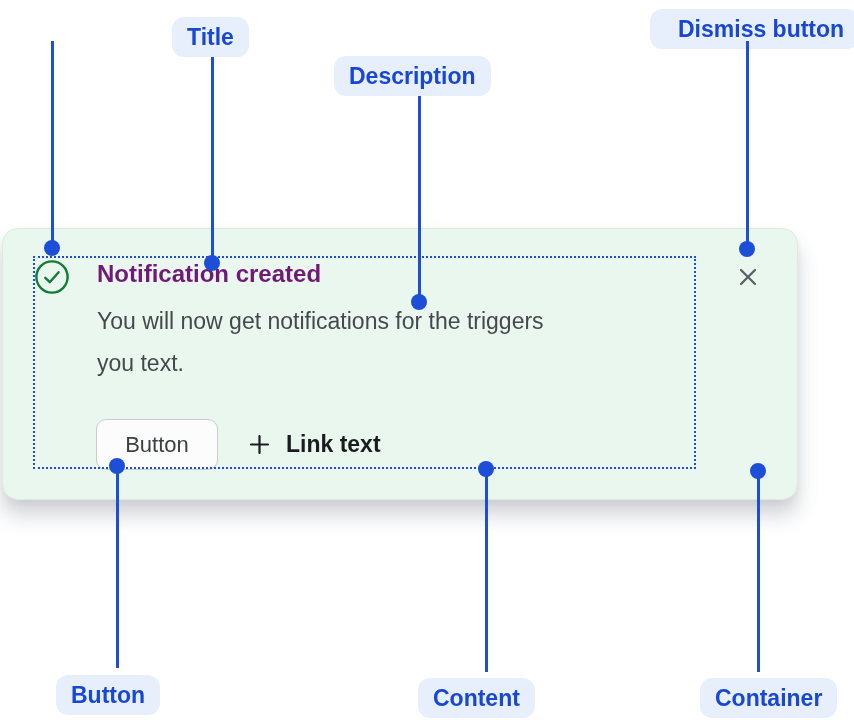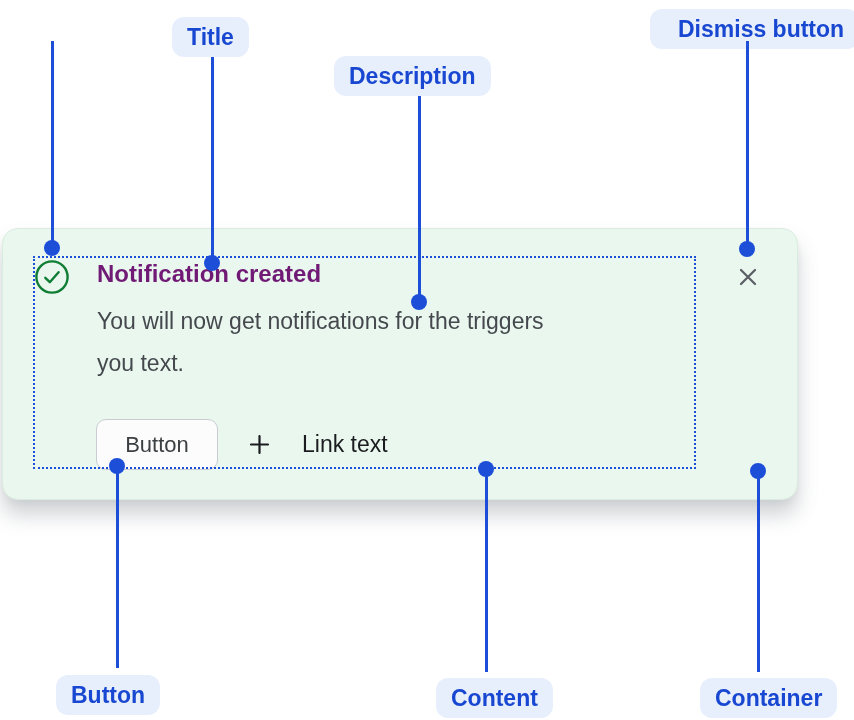--- a/index.html
+++ b/index.html
@@ -42,22 +42,22 @@
     font-size:23px; line-height:42px; color:#45494e;
   }
   .action-button {
     position:absolute; left:96px; top:419px; width:122px; height:51px; z-index:2;
     box-sizing:border-box; background:#fbfcfb; border:1.5px solid #c9cdd1; border-radius:10px;
     font-family:Liberation Sans, sans-serif; font-size:22px; color:#3c4043;
     display:flex; align-items:center; justify-content:center; cursor:pointer;
   }
   .action-link {
     position:absolute; left:248px; top:419px; height:51px; z-index:2;
-    display:flex; align-items:center; gap:31px;
-    font-size:23px; font-weight:400; color:#1a1c1f; cursor:pointer;
+    display:flex; align-items:center; gap:15px;
+    font-size:23px; font-weight:700; color:#1a1c1f; cursor:pointer;
   }
   .dismiss-btn {
     position:absolute; left:733px; top:262px; width:30px; height:30px; z-index:2;
     background:transparent; border:none; padding:0; margin:0;
     display:flex; align-items:center; justify-content:center; cursor:pointer;
   }
 </style>
 </head>
 <body>
 
@@ -114,16 +114,16 @@
   <div class="dot" style="left:411px; top:294px;"></div>
   <div class="dot" style="left:739px; top:241px;"></div>
   <div class="dot" style="left:109px; top:458px;"></div>
   <div class="dot" style="left:478px; top:461px;"></div>
   <div class="dot" style="left:750px; top:463px;"></div>
 
   <div class="pill" style="left:172px; top:17px;text-align:right;">Title</div>
   <div class="pill" style="left:334px; top:56px;">Description</div>
   <div class="pill" style="left:650px; top:9px;padding-left:28px;">Dismiss button</div>
   <div class="pill" style="left:56px;  top:675px;">Button</div>
-  <div class="pill" style="left:436px; top:678px;">Content</div>
+  <div class="pill" style="left:418px; top:678px;">Content</div>
   <div class="pill" style="left:683px; top:678px;margin-left:17px;">Container</div>
 
 </div>
 
 </body></html>

